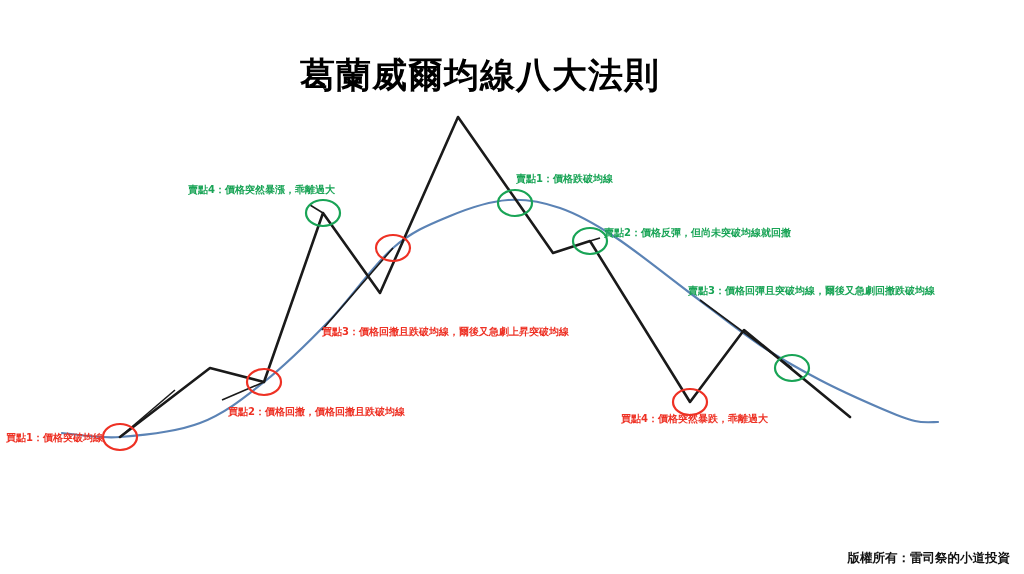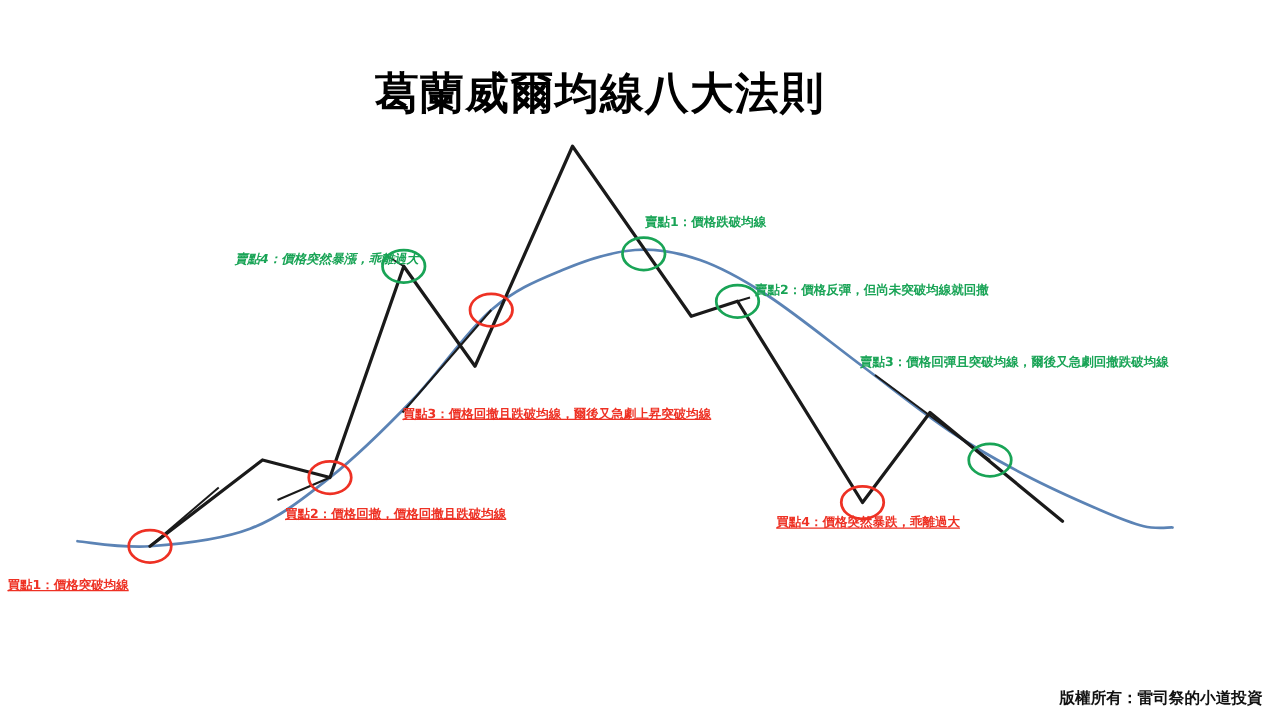--- a/index.html
+++ b/index.html
@@ -42,32 +42,32 @@
     letter-spacing: 1px;
     line-height: 1.1;
   }
   .anno {
     position: absolute;
     font-size: 10px;
     font-weight: bold;
     white-space: nowrap;
     line-height: 1;
   }
-  .anno-buy  { color: #ee3124; text-decoration: underline; }
+  .anno-buy  { color: #ee3124; }
   .anno-sell { color: #19a456; }
 
-  .a-buy1  { left: 6px;   top: 464px; }
+  .a-buy1  { left: 6px;   top: 433px; }
   .a-buy2  { left: 228px; top: 407px; }
   .a-buy3  { left: 322px; top: 327px; }
   .a-buy4  { left: 621px; top: 414px; text-align: right; }
 
   .a-sell1 { left: 516px; top: 174px; }
   .a-sell2 { left: 604px; top: 228px; text-align: right; }
   .a-sell3 { left: 688px; top: 286px; }
-  .a-sell4 { left: 188px; top: 203px; font-style: italic; }
+  .a-sell4 { left: 188px; top: 185px; }
 
   .copyright {
     position: absolute;
     right: 14px;
     bottom: 10px;
     font-size: 12.5px;
     font-weight: bold;
     color: #111111;
     white-space: nowrap;
     line-height: 1;

